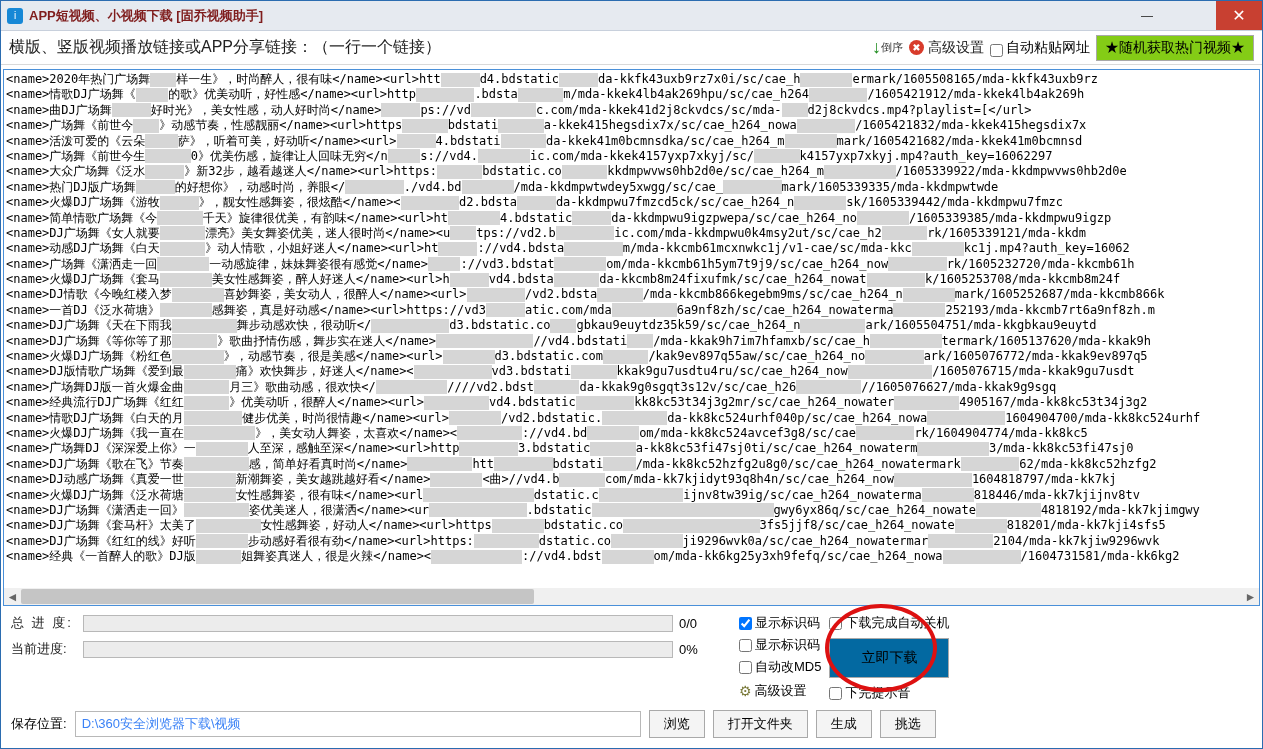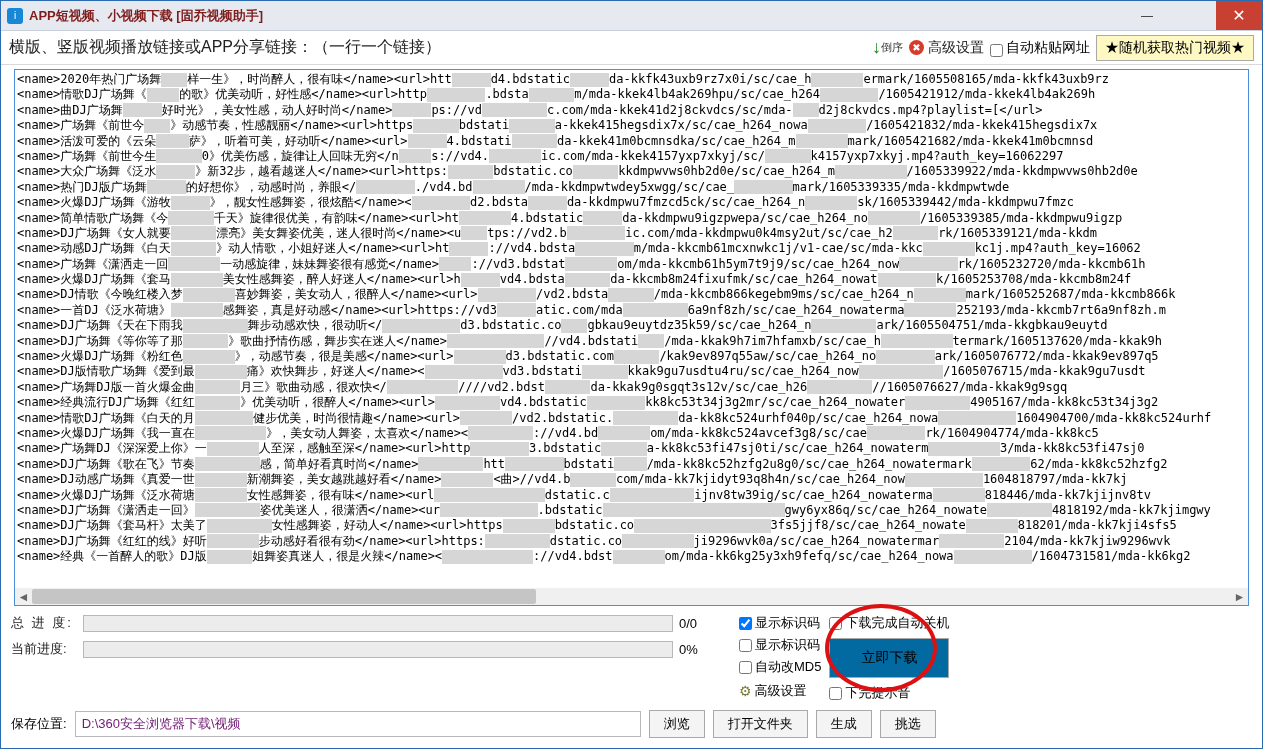--- a/index.html
+++ b/index.html
@@ -18,23 +18,23 @@
 
 .toolbar { height: 34px; display: flex; align-items: center; padding: 0 8px; gap: 6px; border-bottom: 1px solid #d9d9d9; }
 .toolbar .prompt { font-size: 16px; color: #222; flex: 1; }
 .toolbar .sort-icon { color: #1a8a1a; font-size: 18px; display: inline-flex; align-items: center; }
 .toolbar .sort-icon .arrow { color: #1a8a1a; }
 .toolbar .sort-icon .txt { color: #333; font-size: 11px; line-height: 1; }
 .toolbar .clear { display: inline-flex; align-items: center; font-size: 14px; color: #222; cursor: pointer; }
 .toolbar .clear .x { background: #d83b2b; color: #fff; border-radius: 50%; width: 15px; height: 15px; display: inline-flex; align-items: center; justify-content: center; font-size: 10px; margin-right: 4px; }
 .toolbar label.chk { display: inline-flex; align-items: flex-end; font-size: 14px; cursor: pointer; }
 .toolbar label.chk input { margin-right: 3px; }
-.toolbar .rand-btn { font-size: 14px; padding: 3px 8px; border: 1px solid #a9a9a9; background: #fef9c3; cursor: pointer; font-family: Liberation Serif, serif; }
+.toolbar .rand-btn { font-size: 14px; padding: 3px 8px; border: 1px solid #a9a9a9; background: #84cc16; cursor: pointer; font-family: Liberation Serif, serif; }
 
-.textarea-wrap { flex: 1; margin: 4px 13px 2px; border: 1px solid #4a90d9; overflow: hidden; position: relative; display: flex; flex-direction: column; }
+.textarea-wrap { flex: 1; margin: 4px 2px 2px; border: 1px solid #4a90d9; overflow: hidden; position: relative; display: flex; flex-direction: column; }
 .textarea-inner { flex: 1; overflow: hidden; font-family: SimSun, monospace; font-size: 12px; line-height: 15.4px; white-space: pre; color: #000; padding: 2px 0 0 2px; position: relative; }
 .textarea-inner .line { white-space: nowrap; overflow: hidden; position: relative; height: 15.4px; }
 .hscroll { height: 17px; background: #f0f0f0; display: flex; align-items: center; }
 .hscroll .arrow { width: 17px; height: 17px; display: flex; align-items: center; justify-content: center; color: #666; cursor: pointer; }
 .hscroll .track { flex: 1; height: 100%; background: #f0f0f0; position: relative; }
 .hscroll .thumb { position: absolute; left: 0; top: 1px; height: 15px; width: 42%; background: #c5c5c5; border-radius: 2px; cursor: pointer; }
 
 .bottom { padding: 6px 10px 10px; display: grid; grid-template-columns: 72px 590px 48px 12px 1fr; row-gap: 8px; align-items: center; }
 .bottom .lbl { font-size: 13px; color: #222; letter-spacing: 2px; }
 .bottom .bar { height: 17px; border: 1px solid #b8b8b8; background: #ececec; }
@@ -47,21 +47,21 @@
 .btn.sm { padding: 10px 6px; }
 
 .opts { display: flex; flex-direction: column; gap: 4px; font-size: 13px; }
 .opts label { display: inline-flex; align-items: center; cursor: pointer; }
 .opts label input { margin-right: 3px; }
 .opts .adv { display: inline-flex; align-items: center; cursor: pointer; margin-top: 2px; }
 .opts .adv .gear { color: #7a7a3a; margin-right: 3px; font-size: 14px; }
 
 .save-row { grid-column: 1 / span 5; display: flex; align-items: center; gap: 8px; }
 .save-row .lbl2 { font-size: 13px; }
-.save-row .path { flex: 0 0 566px; height: 26px; border: 1px solid #b8b8b8; padding: 0 6px; color: #701a75; font-size: 13px; font-family: inherit; }
+.save-row .path { flex: 0 0 566px; height: 26px; border: 1px solid #b8b8b8; padding: 0 6px; color: #3b82f6; font-size: 13px; font-family: inherit; }
 .save-row .btn { padding: 4px 14px; }
 
 .dl-box { display: flex; flex-direction: column; gap: 6px; font-size: 13px; position: relative; }
 .dl-box label { display: inline-flex; align-items: center; cursor: pointer; }
 .dl-box label input { margin-right: 3px; }
 .dl-box .dl-btn { padding: 10px 24px; font-size: 14px; border: 1px solid #a9a9a9; background: #0369a1; cursor: pointer; font-family: inherit; }
 .red-circle { position: absolute; width: 112px; height: 88px; border: 4px solid #d11; border-radius: 50%; pointer-events: none; left: -4px; top: -10px; }
 </style>
 </head>
 <body>

